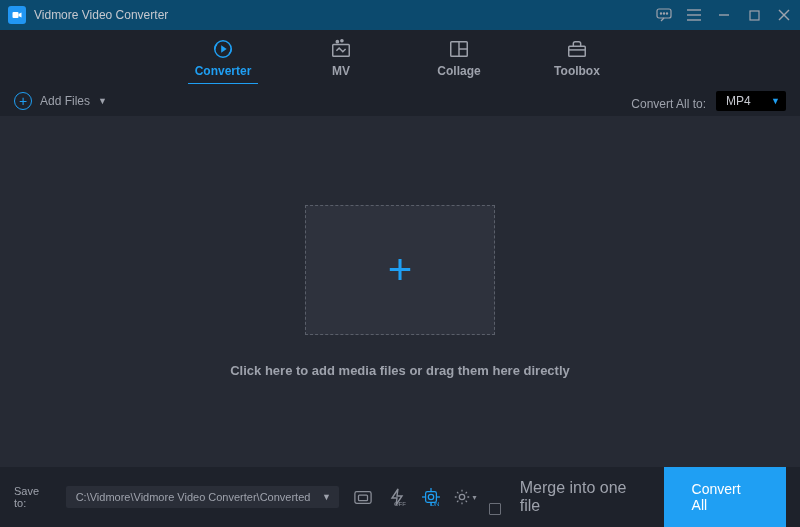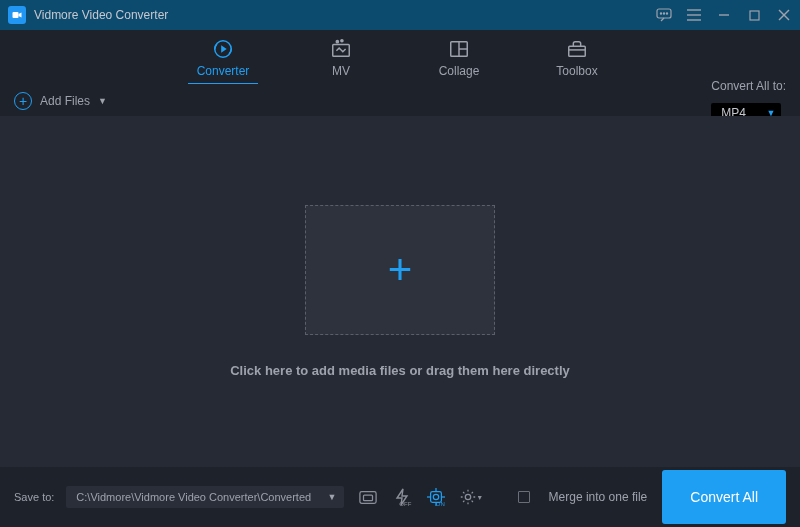--- a/index.html
+++ b/index.html
@@ -4,46 +4,46 @@
 <style>
   * { box-sizing: border-box; margin: 0; padding: 0; font-family: -apple-system, "Segoe UI", Arial, sans-serif; }
   html, body { width: 800px; height: 527px; overflow: hidden; background: #1e222b; color: #c6c8cf; }
   .titlebar { height: 30px; display: flex; align-items: center; padding: 0 8px; background: #0c4a6e; }
   .app-logo { width: 18px; height: 18px; background: #2196f3; border-radius: 3px; display: flex; align-items: center; justify-content: center; margin-right: 8px; }
   .app-logo svg { width: 12px; height: 12px; }
   .app-title { font-size: 12px; color: #c6c8cf; }
   .win-controls { margin-left: auto; display: flex; align-items: center; gap: 14px; }
   .win-controls span { color: #9ea2ac; font-size: 14px; display:inline-flex; align-items:center; justify-content:center; width:16px; height:16px; cursor:pointer;}
   .tabs { height: 54px; display: flex; justify-content: center; align-items: flex-end; gap: 48px; }
-  .tab { display: flex; flex-direction: column; align-items: center; gap: 4px; padding-bottom: 6px; cursor: pointer; position:relative; width:70px;}
+  .tab { display: flex; flex-direction: column; align-items: center; gap: 4px; padding-bottom: 6px; cursor: pointer; position:relative; width:70px;font-weight:bold;}
   .tab .tab-icon { width: 22px; height: 22px; display:flex; align-items:center; justify-content:center; }
   .tab .tab-label { font-size: 12px; color: #9ea2ac; }
   .tab.active .tab-label { color: #1f9ff3; }
   .tab.active::after { content:""; position:absolute; bottom:-1px; left:0; right:0; height:2px; background:#1f9ff3; }
   .subbar { height: 32px; display: flex; align-items: center; padding: 0 14px; background:#1e222b; border-top:1px solid rgba(255,255,255,0.0);}
   .addfiles { display:flex; align-items:center; gap:8px; color:#9ea2ac; font-size:12px; cursor:pointer;}
   .addfiles .plus-circle { width:18px; height:18px; border:1.5px solid #1f9ff3; border-radius:50%; display:flex; align-items:center; justify-content:center; color:#1f9ff3; font-size:14px; line-height:1;}
   .subtabs { position:absolute; left:50%; transform:translateX(-50%); display:flex; align-items:center; background:transparent;}
   .subtab { font-size:12px; padding:4px 16px; border-radius:11px; color:#9ea2ac; cursor:pointer;}
   .subtab.active { background:#3a3f4a; color:#d7d9de; }
-  .convert-to { margin-left:auto; display:flex; align-items:flex-start; gap:10px; font-size:12px; color:#9ea2ac;flex-direction:column;}
+  .convert-to { margin-left:auto; display:flex; align-items:flex-end; gap:10px; font-size:12px; color:#9ea2ac;}
   .format-select { background:#000000; color:#c6c8cf; font-size:12px; padding:3px 22px 3px 10px; border-radius:2px; position:relative; min-width:70px; cursor:pointer; display:flex; align-items:center;}
   .format-select .caret { position:absolute; right:6px; top:50%; transform:translateY(-50%); color:#1f9ff3; font-size:9px;}
   .workspace { height: 351px; background:#262a34; position:relative; display:flex; flex-direction:column; align-items:center; justify-content:center;}
   .dropzone { width:190px; height:130px; border:1px dashed #5a5f6a; background:#2e323d; display:flex; align-items:center; justify-content:center; cursor:pointer;}
   .big-plus { color:#1f9ff3; font-size:42px; font-weight:200; line-height:1;}
   .drop-hint { margin-top:28px; font-size:13px; color:#9ea2ac;font-weight:bold;}
   .footer { height:60px; background:#1e222b; display:flex; align-items:center; padding:0 14px; gap:12px;}
   .footer-label { font-size:11px; color:#9ea2ac;}
   .path-box { background:#2a2e38; font-size:11px; color:#9ea2ac; padding:5px 10px; border-radius:2px; position:relative; width:278px; display:flex; align-items:center; cursor:pointer;}
   .path-box .caret { position:absolute; right:8px; top:50%; transform:translateY(-50%); color:#9ea2ac; font-size:9px;}
   .footer-icons { display:flex; align-items:center; gap:10px; }
   .ficon { width:24px; height:24px; display:flex; align-items:center; justify-content:center; color:#8b8f99; cursor:pointer; border-radius:3px;}
   .ficon.hl { color:#1f9ff3; }
-  .merge { display:flex; align-items:center; gap:19px; font-size:12px; color:#9ea2ac; margin-left:auto; cursor:pointer;}
+  .merge { display:flex; align-items:flex-end; gap:19px; font-size:16px; color:#9ea2ac; margin-left:auto; cursor:pointer;}
   .merge .cb { width:12px; height:12px; border:1px solid #6a6e78; border-radius:1px;}
   .convert-btn { background:#1f9ff3; color:#fff; font-size:14px; padding:19px 28px; border-radius:3px; margin-left:3px; cursor:pointer;}
   svg { display:block; }
 </style>
 </head>
 <body>
 
 <div class="titlebar">
   <div class="app-logo">
     <svg viewBox="0 0 24 24" fill="#fff">

